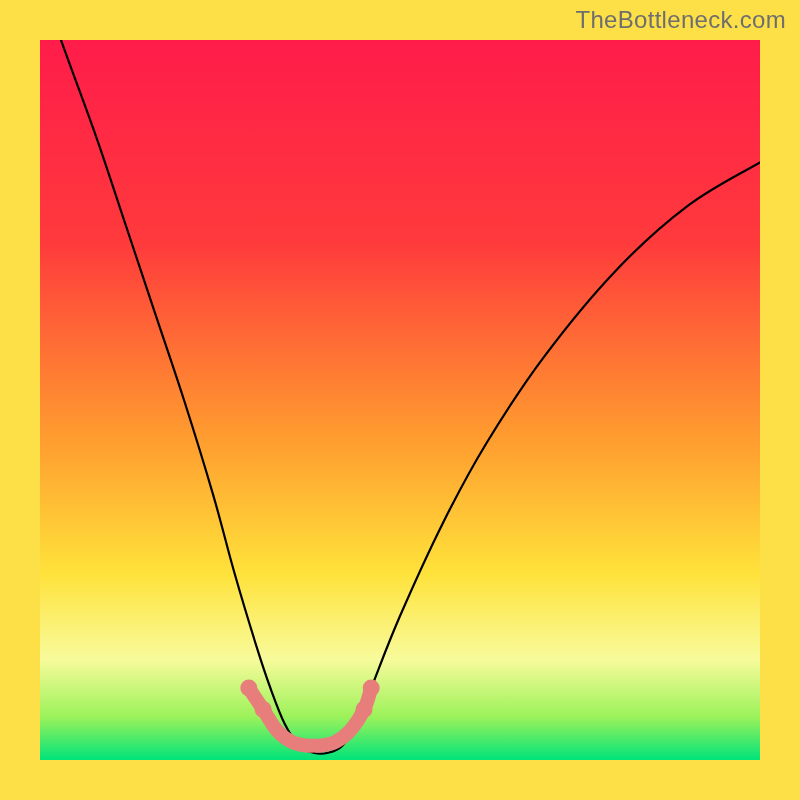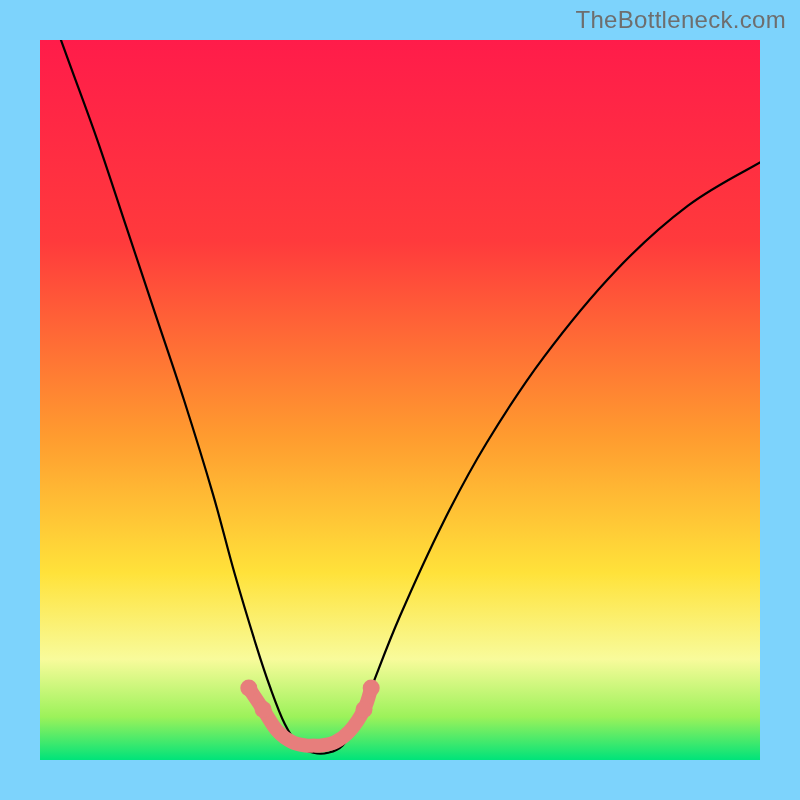--- a/index.html
+++ b/index.html
@@ -10,21 +10,21 @@
     background: #000;
     overflow: hidden;
     font-family: Arial, Helvetica, sans-serif;
   }
   .frame {
     position: absolute;
     left: 0;
     top: 0;
     width: 800px;
     height: 800px;
-    background: #7dd3fc;
+    background: #fde047;
   }
   .plot {
     position: absolute;
     left: 40px;
     top: 40px;
     width: 720px;
     height: 720px;
     overflow: hidden;
   }
   .gradient {

